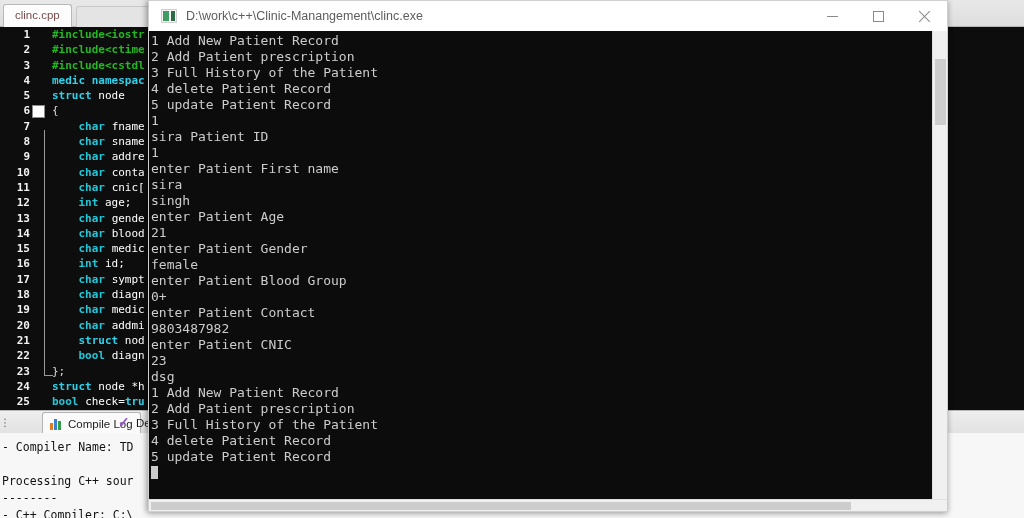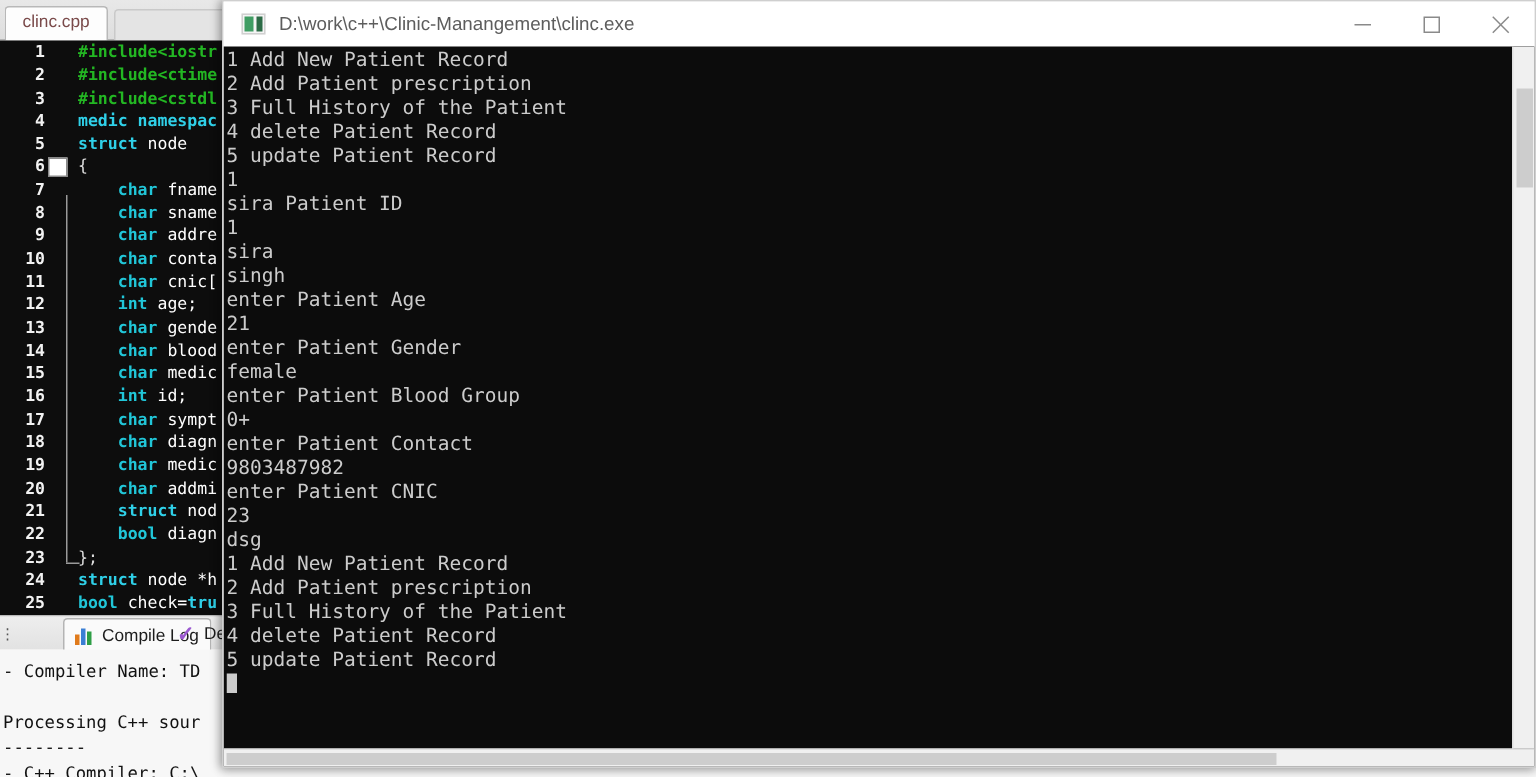--- a/index.html
+++ b/index.html
@@ -187,21 +187,21 @@
     padding: 6px 0 0 2px;
     box-sizing: border-box;
     background: #f7f7f7;
   }
   .log-line { height: 17px; line-height: 17px; white-space: pre; }
 
   
   .console-win {
     position: absolute;
     left: 148px; top: 0;
-    width: 876px; height: 512px;
+    width: 800px; height: 512px;
     background: #ffffff;
     box-shadow: -2px 0 6px rgba(0,0,0,0.25), 0 2px 6px rgba(0,0,0,0.2);
     border: 1px solid #cfcfcf;
     box-sizing: border-box;
     overflow: hidden;
   }
   .console-title {
     position: absolute;
     left: 0; top: 0;
     width: 100%; height: 30px;
@@ -424,20 +424,21 @@
     <div class="console-body">
       <div class="console-text" id="console-host">
           <div class="con-line">1 Add New Patient Record</div>
           <div class="con-line">2 Add Patient prescription</div>
           <div class="con-line">3 Full History of the Patient</div>
           <div class="con-line">4 delete Patient Record</div>
           <div class="con-line">5 update Patient Record</div>
           <div class="con-line">1</div>
           <div class="con-line">sira Patient ID</div>
           <div class="con-line">1</div>
+          <div class="con-line">enter Patient First name</div>
           <div class="con-line">sira</div>
           <div class="con-line">singh</div>
           <div class="con-line">enter Patient Age</div>
           <div class="con-line">21</div>
           <div class="con-line">enter Patient Gender</div>
           <div class="con-line">female</div>
           <div class="con-line">enter Patient Blood Group</div>
           <div class="con-line">0+</div>
           <div class="con-line">enter Patient Contact</div>
           <div class="con-line">9803487982</div>

